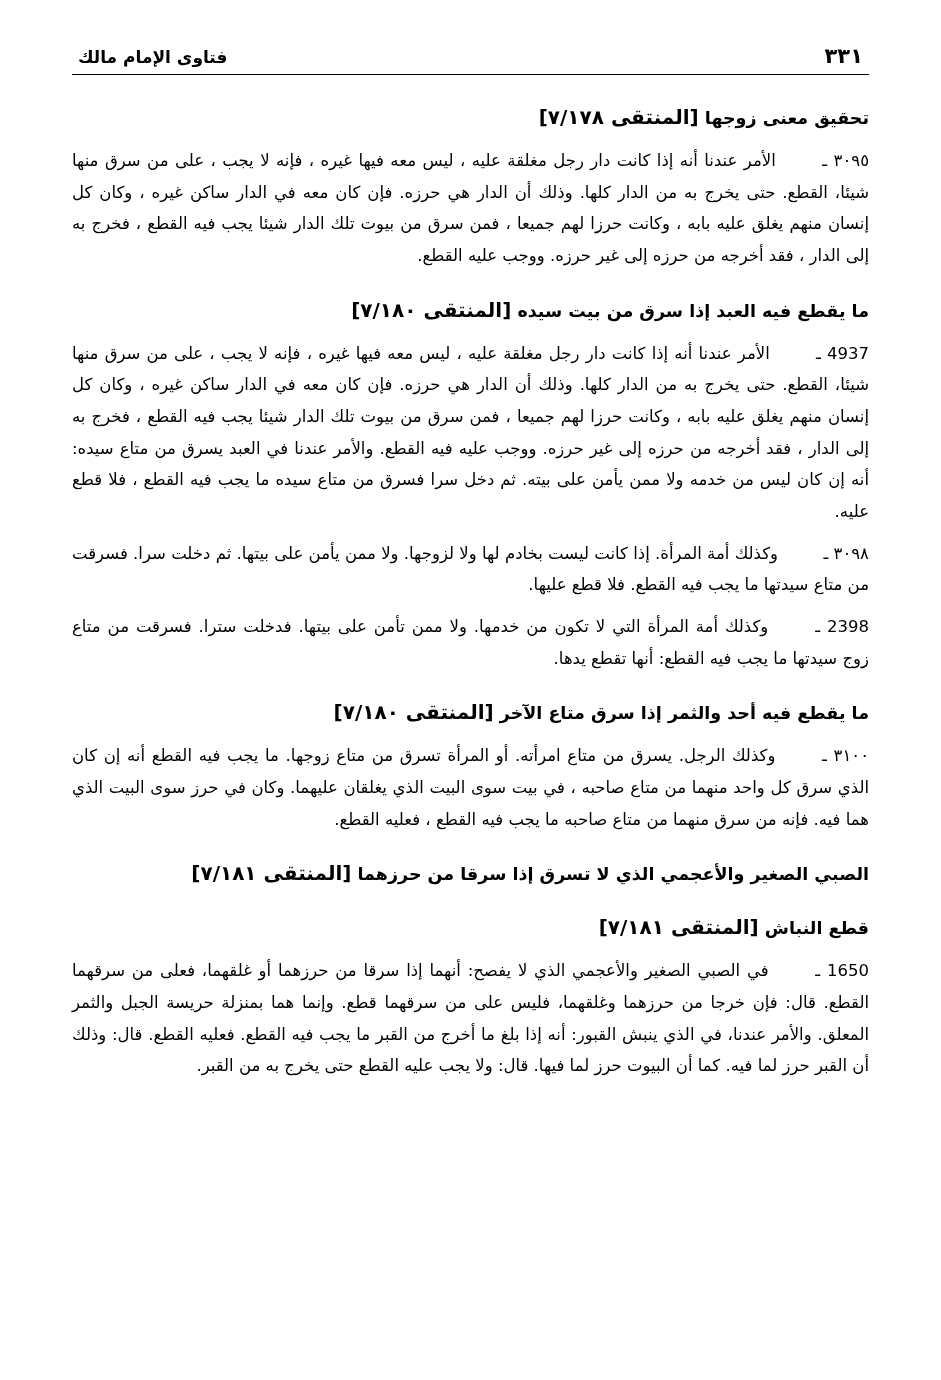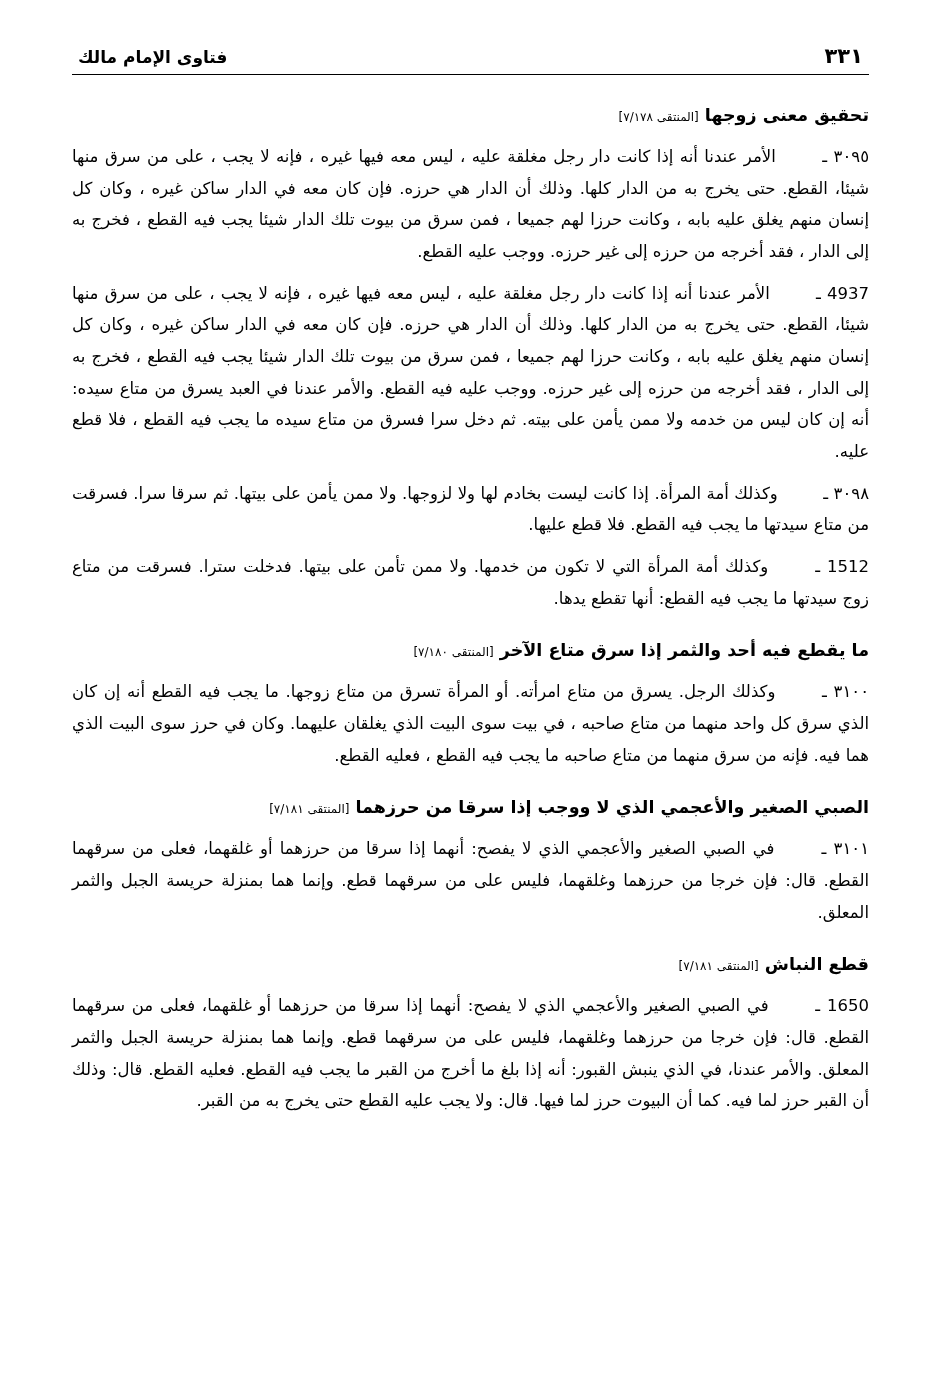--- a/index.html
+++ b/index.html
@@ -52,22 +52,22 @@
     text-align-last: right;
   }
   .section-heading {
     font-size: 17.5px;
     font-weight: bold;
     text-align: center;
     margin: 22px 0 12px 0;
     line-height: 1.6;
   }
   .section-heading .ref {
-    font-weight: normal;
-    font-size: 12px;
+    font-weight: bold;
+    font-size: 20px;
   }
   .para {
     font-size: 16.5px;
     line-height: 1.92;
     margin: 0 0 10px 0;
     text-indent: 0;
   }
   .para .num {
     font-weight: normal;
     margin-left: 40px;
@@ -94,50 +94,50 @@
 
     <div class="section-heading first-section-heading">
       <span>تحقيق معنى زوجها</span>
       <span class="ref">[المنتقى ٧/١٧٨]</span>
     </div>
     <p class="para">
       <span class="num">٣٠٩٥ ـ</span>
       <span class="para-body">الأمر عندنا أنه إذا كانت دار رجل مغلقة عليه ، ليس معه فيها غيره ، فإنه لا يجب ، على من سرق منها شيئا، القطع. حتى يخرج به من الدار كلها. وذلك أن الدار هي حرزه. فإن كان معه في الدار ساكن غيره ، وكان كل إنسان منهم يغلق عليه بابه ، وكانت حرزا لهم جميعا ، فمن سرق من بيوت تلك الدار شيئا يجب فيه القطع ، فخرج به إلى الدار ، فقد أخرجه من حرزه إلى غير حرزه. ووجب عليه القطع.</span>
     </p>
 
+    <div class="section-heading">
+      <span>ما يقطع فيه العبد إذا سرق من بيت سيده</span>
+      <span class="ref">[المنتقى ٧/١٨٠]</span>
+    </div>
     <p class="para">
       <span class="num">4937 ـ</span>
       <span class="para-body">الأمر عندنا أنه إذا كانت دار رجل مغلقة عليه ، ليس معه فيها غيره ، فإنه لا يجب ، على من سرق منها شيئا، القطع. حتى يخرج به من الدار كلها. وذلك أن الدار هي حرزه. فإن كان معه في الدار ساكن غيره ، وكان كل إنسان منهم يغلق عليه بابه ، وكانت حرزا لهم جميعا ، فمن سرق من بيوت تلك الدار شيئا يجب فيه القطع ، فخرج به إلى الدار ، فقد أخرجه من حرزه إلى غير حرزه. ووجب عليه فيه القطع. والأمر عندنا في العبد يسرق من متاع سيده: أنه إن كان ليس من خدمه ولا ممن يأمن على بيته. ثم دخل سرا فسرق من متاع سيده ما يجب فيه القطع ، فلا قطع عليه.</span>
     </p>
     <p class="para">
       <span class="num">٣٠٩٨ ـ</span>
-      <span class="para-body">وكذلك أمة المرأة. إذا كانت ليست بخادم لها ولا لزوجها. ولا ممن يأمن على بيتها. ثم سرقا سرا. فسرقت من متاع سيدتها ما يجب فيه القطع. فلا قطع عليها.</span>
+      <span class="para-body">وكذلك أمة المرأة. إذا كانت ليست بخادم لها ولا لزوجها. ولا ممن يأمن على بيتها. ثم دخلت سرا. فسرقت من متاع سيدتها ما يجب فيه القطع. فلا قطع عليها.</span>
     </p>
     <p class="para">
-      <span class="num">1512 ـ</span>
+      <span class="num">2398 ـ</span>
       <span class="para-body">وكذلك أمة المرأة التي لا تكون من خدمها. ولا ممن تأمن على بيتها. فدخلت سترا. فسرقت من متاع زوج سيدتها ما يجب فيه القطع: أنها تقطع يدها.</span>
     </p>
 
     <div class="section-heading">
       <span>ما يقطع فيه أحد والثمر إذا سرق متاع الآخر</span>
       <span class="ref">[المنتقى ٧/١٨٠]</span>
     </div>
     <p class="para">
       <span class="num">٣١٠٠ ـ</span>
       <span class="para-body">وكذلك الرجل. يسرق من متاع امرأته. أو المرأة تسرق من متاع زوجها. ما يجب فيه القطع أنه إن كان الذي سرق كل واحد منهما من متاع صاحبه ، في بيت سوى البيت الذي يغلقان عليهما. وكان في حرز سوى البيت الذي هما فيه. فإنه من سرق منهما من متاع صاحبه ما يجب فيه القطع ، فعليه القطع.</span>
     </p>
 
     <div class="section-heading">
-      <span>الصبي الصغير والأعجمي الذي لا ووجب إذا سرقا من حرزهما</span>
+      <span>الصبي الصغير والأعجمي الذي لا تسرق إذا سرقا من حرزهما</span>
       <span class="ref">[المنتقى ٧/١٨١]</span>
     </div>
-    <p class="para">
-      <span class="num">٣١٠١ ـ</span>
-      <span class="para-body">في الصبي الصغير والأعجمي الذي لا يفصح: أنهما إذا سرقا من حرزهما أو غلقهما، فعلى من سرقهما القطع. قال: فإن خرجا من حرزهما وغلقهما، فليس على من سرقهما قطع. وإنما هما بمنزلة حريسة الجبل والثمر المعلق.</span>
-    </p>
 
     <div class="section-heading">
       <span>قطع النباش</span>
       <span class="ref">[المنتقى ٧/١٨١]</span>
     </div>
     <p class="para">
       <span class="num">1650 ـ</span>
       <span class="para-body">في الصبي الصغير والأعجمي الذي لا يفصح: أنهما إذا سرقا من حرزهما أو غلقهما، فعلى من سرقهما القطع. قال: فإن خرجا من حرزهما وغلقهما، فليس على من سرقهما قطع. وإنما هما بمنزلة حريسة الجبل والثمر المعلق. والأمر عندنا، في الذي ينبش القبور: أنه إذا بلغ ما أخرج من القبر ما يجب فيه القطع. فعليه القطع. قال: وذلك أن القبر حرز لما فيه. كما أن البيوت حرز لما فيها. قال: ولا يجب عليه القطع حتى يخرج به من القبر.</span>
     </p>
 

